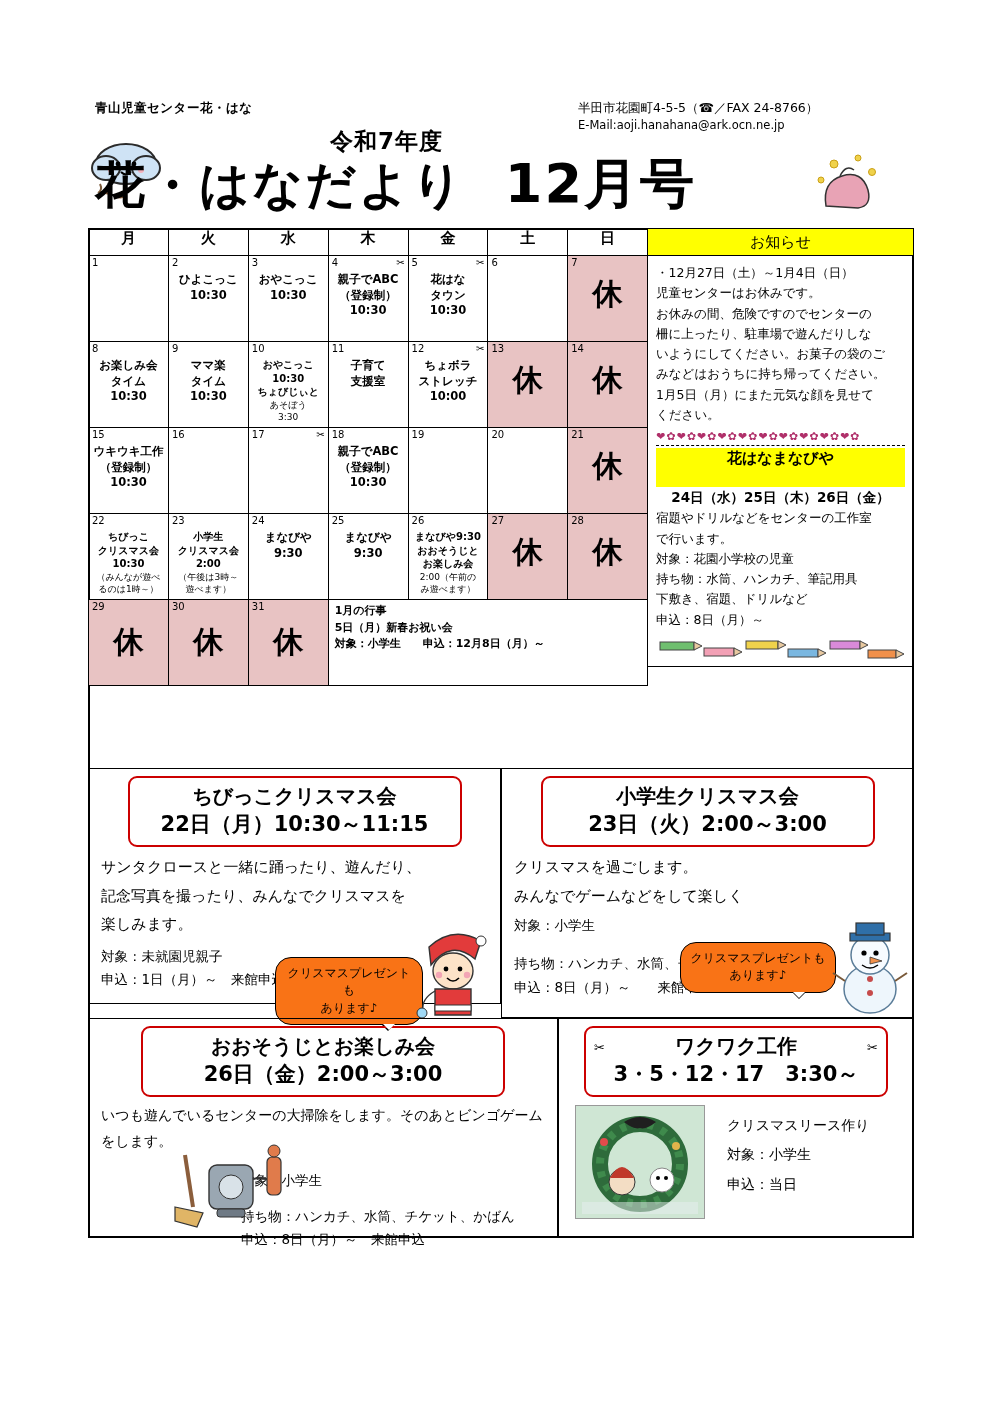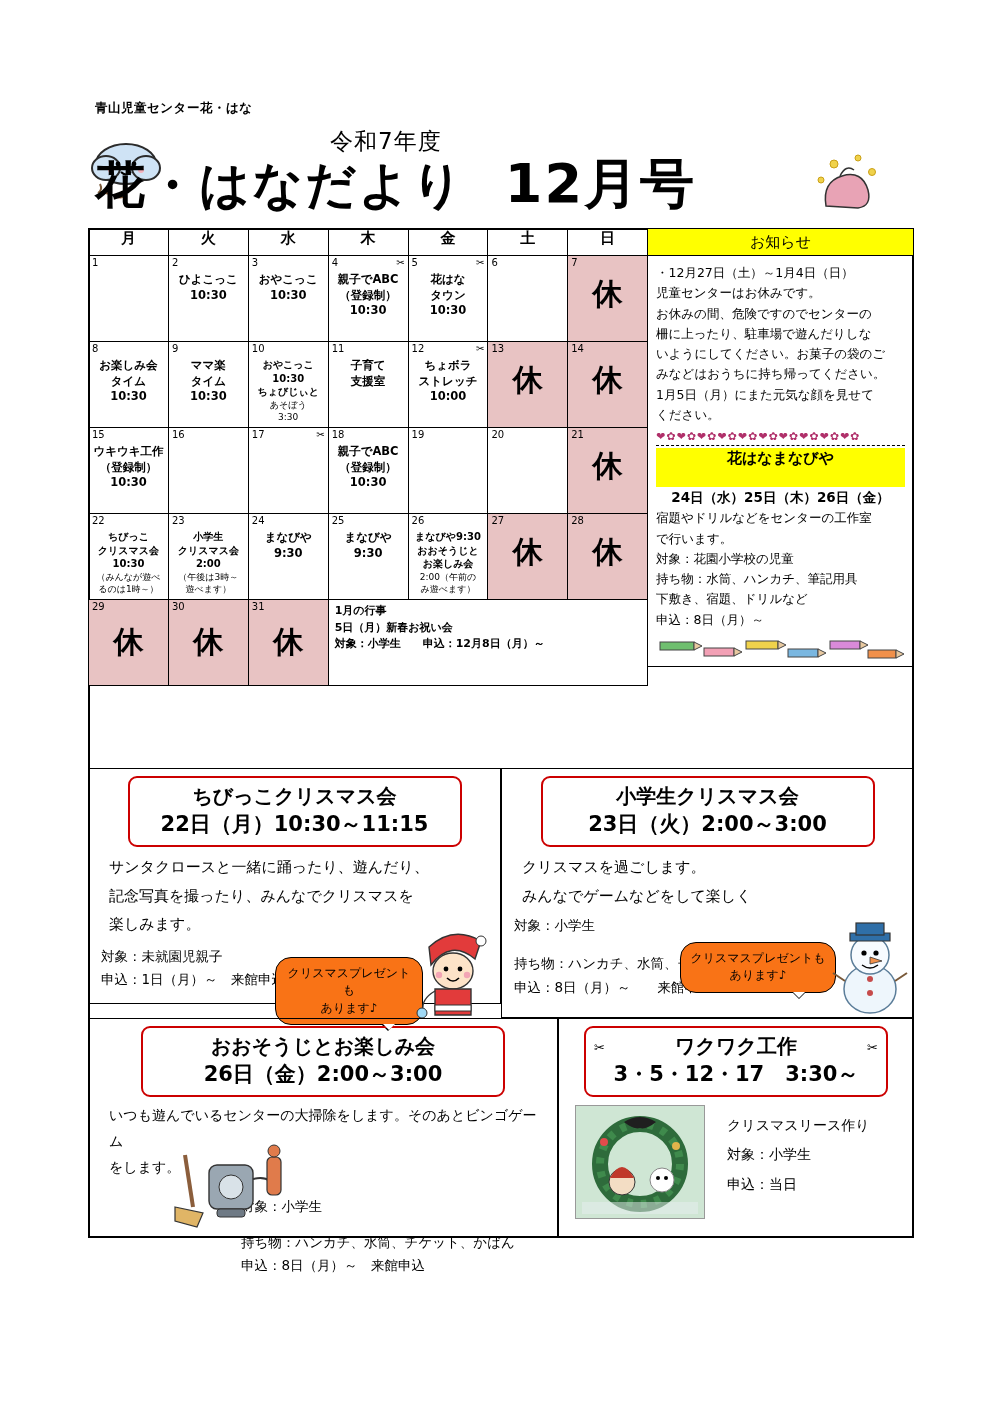--- a/index.html
+++ b/index.html
@@ -10,21 +10,21 @@
     color:#000;
     position:relative;
     overflow:hidden;
   }
   .page{position:absolute;left:0;top:0;width:1000px;height:1414px;}
 
   
   .hdr-left{position:absolute;left:95px;top:100px;font-size:12.5px;font-weight:bold;letter-spacing:.5px;}
   .hdr-right{position:absolute;left:578px;top:98px;font-size:12.5px;line-height:1.55;}
   .hdr-right .mail{font-size:11.5px;}
-  .reiwa{position:absolute;left:330px;top:126px;font-size:23px;font-weight:normal;letter-spacing:1px;}
+  .reiwa{position:absolute;left:330px;top:126px;font-size:23px;font-weight:bold;letter-spacing:1px;}
   .bigtitle{position:absolute;left:95px;top:148px;width:810px;height:64px;
      font-size:50px;font-weight:bold;letter-spacing:2px;white-space:nowrap;}
   .bigtitle .t1{display:inline-block;}
   .bigtitle .t2{display:inline-block;margin-left:40px;font-size:54px;}
 
   
   .cloud{position:absolute;left:88px;top:138px;width:78px;height:62px;}
   .santa-deco{position:absolute;left:812px;top:150px;width:70px;height:62px;}
 
   
@@ -55,35 +55,39 @@
   .manabi-title{background:#ffff00;text-align:center;font-weight:bold;font-size:15px;line-height:1.3;padding:1px 0 18px 0;}
   .manabi-dates{text-align:center;font-weight:bold;font-size:13.5px;}
   .deco-line{height:13px;margin:3px 0;font-size:11px;letter-spacing:1px;color:#b0306a;overflow:hidden;white-space:nowrap;}
   .pencils{height:26px;margin-top:6px;}
 
   
   .evt{position:absolute;border:1.5px solid #000;box-sizing:border-box;}
   .evt-hd{border:2px solid #cc0000;border-radius:9px;margin:7px auto 0 auto;text-align:center;font-weight:bold;}
   .evt-hd .l1{font-size:20px;line-height:1.35;}
   .evt-hd .l2{font-size:21px;line-height:1.35;}
-  .evt-txt{font-size:15px;line-height:1.9;padding:6px 10px 0 20px;}
+  .evt-txt{font-size:15px;line-height:1.9;padding:6px 10px 0 12px;}
   .evt-sub{font-size:13.5px;line-height:1.75;padding:0 10px 0 12px;}
   .bubble{position:absolute;border:1px solid #000;border-radius:16px;background:#f97316;font-size:12px;text-align:center;line-height:1.45;padding:7px 8px;margin-top:38px;}
   .bubble:after{content:"";position:absolute;width:0;height:0;border:7px solid transparent;border-top-color:#000;bottom:-14px;left:72%;}
   .bubble:before{content:"";position:absolute;width:0;height:0;border:6px solid transparent;border-top-color:#fff;bottom:-12px;left:73%;z-index:2;}
 
   
   svg{display:block;}
 </style>
 </head>
 <body>
 
 <div class="page">
 
   <div class="hdr-left">青山児童センター花・はな</div>
+  <div class="hdr-right">
+    <div>半田市花園町4-5-5（☎／FAX 24-8766）</div>
+    <div class="mail">E-Mail:aoji.hanahana@ark.ocn.ne.jp</div>
+  </div>
   <div class="reiwa">令和7年度</div>
 
   <div class="cloud">
     <svg viewBox="0 0 78 62" width="78" height="62">
       <ellipse cx="38" cy="26" rx="30" ry="20" fill="#cfe3f5" stroke="#2b2b2b" stroke-width="2"></ellipse>
       <ellipse cx="18" cy="30" rx="14" ry="12" fill="#cfe3f5" stroke="#2b2b2b" stroke-width="2"></ellipse>
       <ellipse cx="58" cy="30" rx="14" ry="12" fill="#cfe3f5" stroke="#2b2b2b" stroke-width="2"></ellipse>
       <circle cx="30" cy="26" r="2.4" fill="#000"></circle>
         <circle cx="46" cy="26" r="2.4" fill="#000"></circle>
       <path d="M33 34 q5 5 10 0" stroke="#000" stroke-width="2" fill="none"></path>

